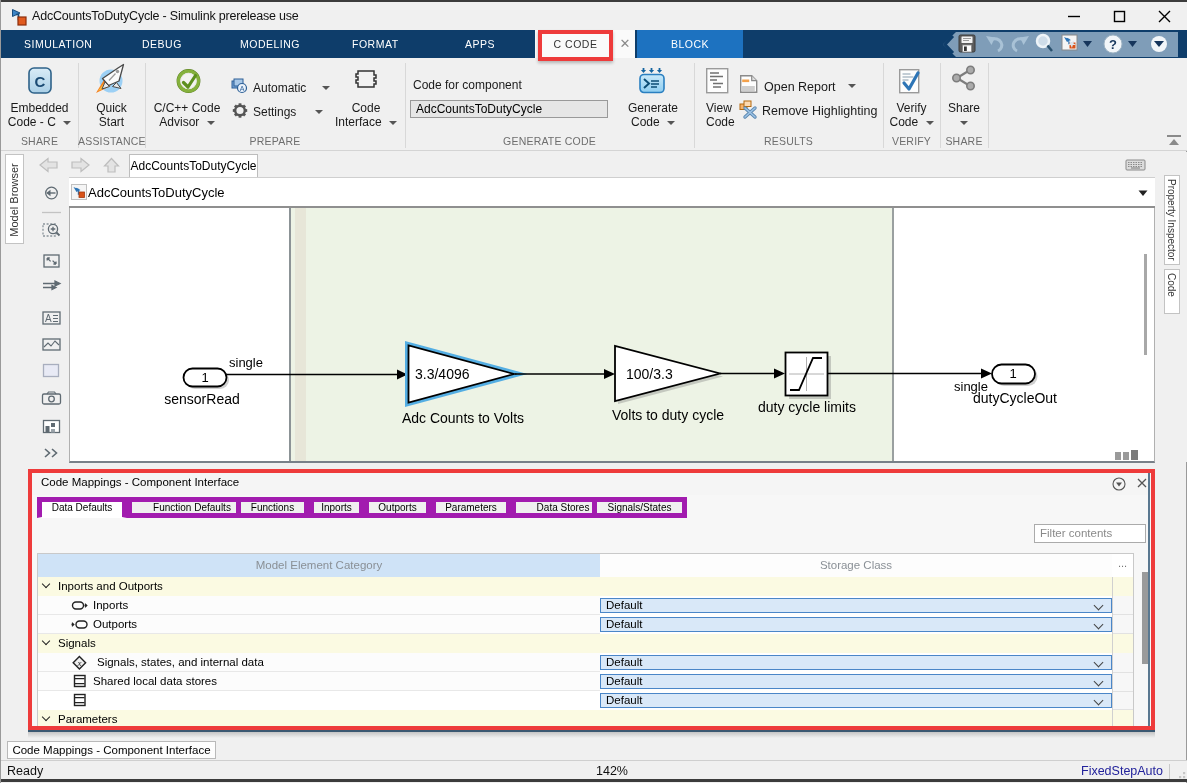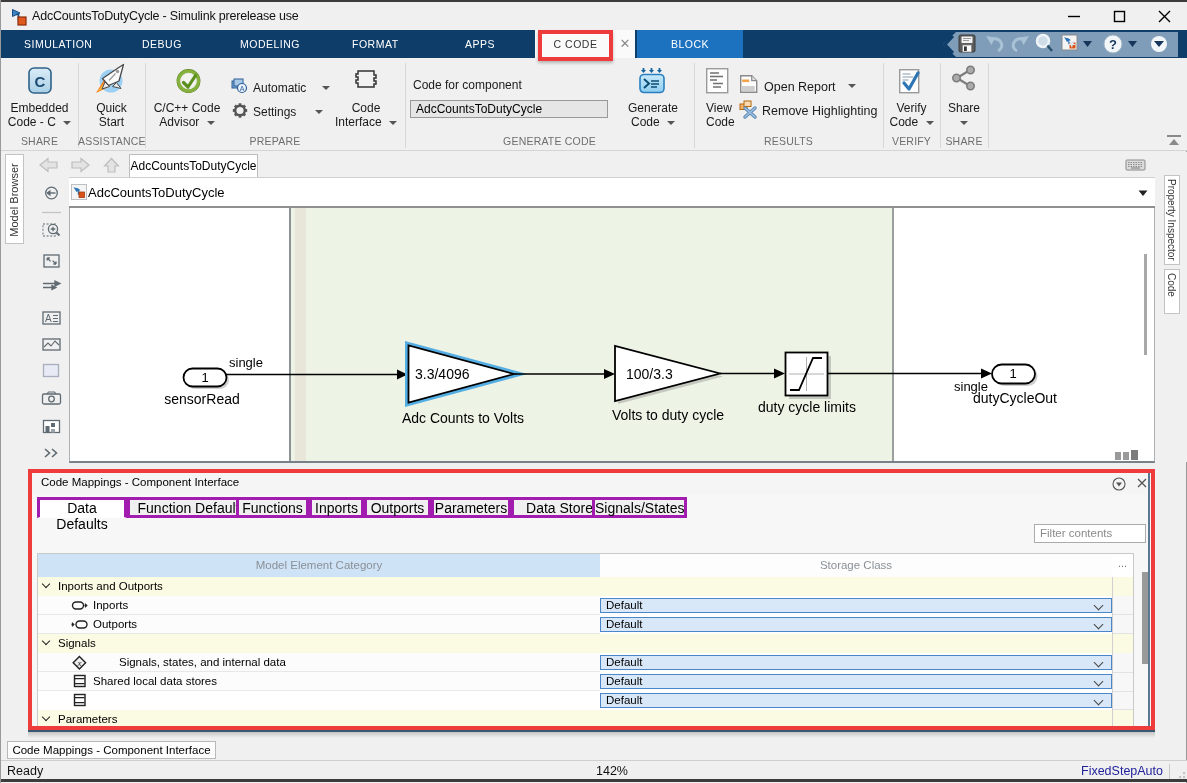--- a/index.html
+++ b/index.html
@@ -38,21 +38,21 @@
 #canvas { position:absolute; left:68px; top:208px; width:1086px; height:255px; background:#fff; border-left:1px solid #b0b0b0; border-right:1px solid #b0b0b0; border-bottom:2px solid #788088; }
 #greenzone { position:absolute; left:219px; top:0; width:605px; height:253px; background:#edf3e5; border-left:2px solid #8c9396; border-right:2px solid #9aa0a0; }
 #olive { position:absolute; left:225px; top:0; width:11px; height:253px; background:#e7e6d8; }
 
 #rightstrip { position:absolute; left:1154px; top:152px; width:33px; height:310px; background:#f0f0f0; }
 .rtab2 { position:absolute; left:9px; width:16px; background:#fff; border:1px solid #c3c3c3; }
 .rtab2 span { position:absolute; left:1px; top:3px; font-size:10px; color:#333; writing-mode:vertical-rl; white-space:nowrap; }
 
 #panel { position:absolute; left:27px; top:469px; width:1127px; height:261px; border:4px solid #ee3b3b; background:#f7f7f7; overflow:hidden; }
 #panel-hd { position:absolute; left:0; top:0; width:1119px; height:22px; background:#f5f5f5; font-size:12px; color:#000; }
-.ptab { position:absolute; top:0; height:21px; border:3px solid #a21caf; background:#f0f0f0; font-size:14px; text-align:center; color:#000; }
+.ptab { position:absolute; top:0; height:21px; border:5px solid #a21caf; background:#f0f0f0; font-size:10px; text-align:center; color:#000; }
 .ptab.active { background:#fff; border-bottom:1px solid #fff; }
 #filterbox { position:absolute; left:1002px; top:51px; width:112px; height:19px; background:#fff; border:1px solid #ababab; font-size:11.5px; color:#8a8a8a; padding-left:5px; line-height:17px; }
 
 #tbl { position:absolute; left:5px; top:80px; width:1097px; height:175px; border:1px solid #c9c9c9; background:#fff; }
 .hdrL { position:absolute; left:0; top:0; width:562px; height:23px; background:#cfe3f7; color:#8a9096; font-size:11.5px; text-align:center; line-height:22px; }
 .hdrR { position:absolute; left:562px; top:0; width:512px; height:23px; background:#fdfdfd; color:#8a9096; font-size:11.5px; text-align:center; line-height:22px; }
 .hdrE { position:absolute; left:1074px; top:0; width:21px; height:23px; background:#fff; color:#777; font-size:11px; text-align:center; line-height:18px; }
 .grow { position:absolute; left:0; width:1095px; height:19px; background:#fbfae2; font-size:11.5px; color:#000; line-height:19px; }
 .crow { position:absolute; left:0; width:562px; height:19px; background:#fcfcfc; border-bottom:1px solid #e8e8e8; font-size:11.5px; color:#000; line-height:19px; }
 .dd { position:absolute; left:562px; width:512px; height:15px; background:#d9e8f8; border:1px solid #4a86c8; font-size:11.5px; color:#000; line-height:13px; padding-left:5px; }
@@ -437,21 +437,21 @@
     <div id="tbl">
       <div class="hdrL">Model Element Category</div>
       <div class="hdrR">Storage Class</div>
       <div class="hdrE">...</div>
       <div class="grow" style="top:23px"><span class="gchev"></span><span style="margin-left:9px">Inports and Outports</span></div>
       <div class="crow" style="top:42px"><span style="margin-left:55px">Inports</span></div>
       <div class="dd" style="top:44px">Default</div>
       <div class="crow" style="top:61px"><span style="margin-left:55px">Outports</span></div>
       <div class="dd" style="top:63px">Default</div>
       <div class="grow" style="top:80px"><span class="gchev"></span><span style="margin-left:9px">Signals</span></div>
-      <div class="crow" style="top:99px"><span style="margin-left:81px">Signals, states, and internal data</span></div>
+      <div class="crow" style="top:99px"><span style="margin-left:59px">Signals, states, and internal data</span></div>
       <div class="dd" style="top:101px">Default</div>
       <div class="crow" style="top:118px"><span style="margin-left:55px">Shared local data stores</span></div>
       <div class="dd" style="top:120px">Default</div>
       <div class="dd" style="top:139px">Default</div>
       <div class="grow" style="top:156px"><span class="gchev"></span><span style="margin-left:9px">Parameters</span></div>
       <div class="abs" style="left:1074px;top:23px;width:21px;height:152px;border-left:1px solid #d0d0d0"></div>
       <div class="abs" style="left:1075px;top:42px;width:20px;height:38px;background:#f7f7f7;border-bottom:1px solid #e2e2e2"></div>
       <div class="abs" style="left:1075px;top:99px;width:20px;height:57px;background:#f7f7f7;border-bottom:1px solid #e2e2e2"></div>
       <div class="abs" style="left:1075px;top:60px;width:20px;height:1px;background:#e2e2e2"></div>
       <div class="abs" style="left:1075px;top:118px;width:20px;height:1px;background:#e2e2e2"></div>

